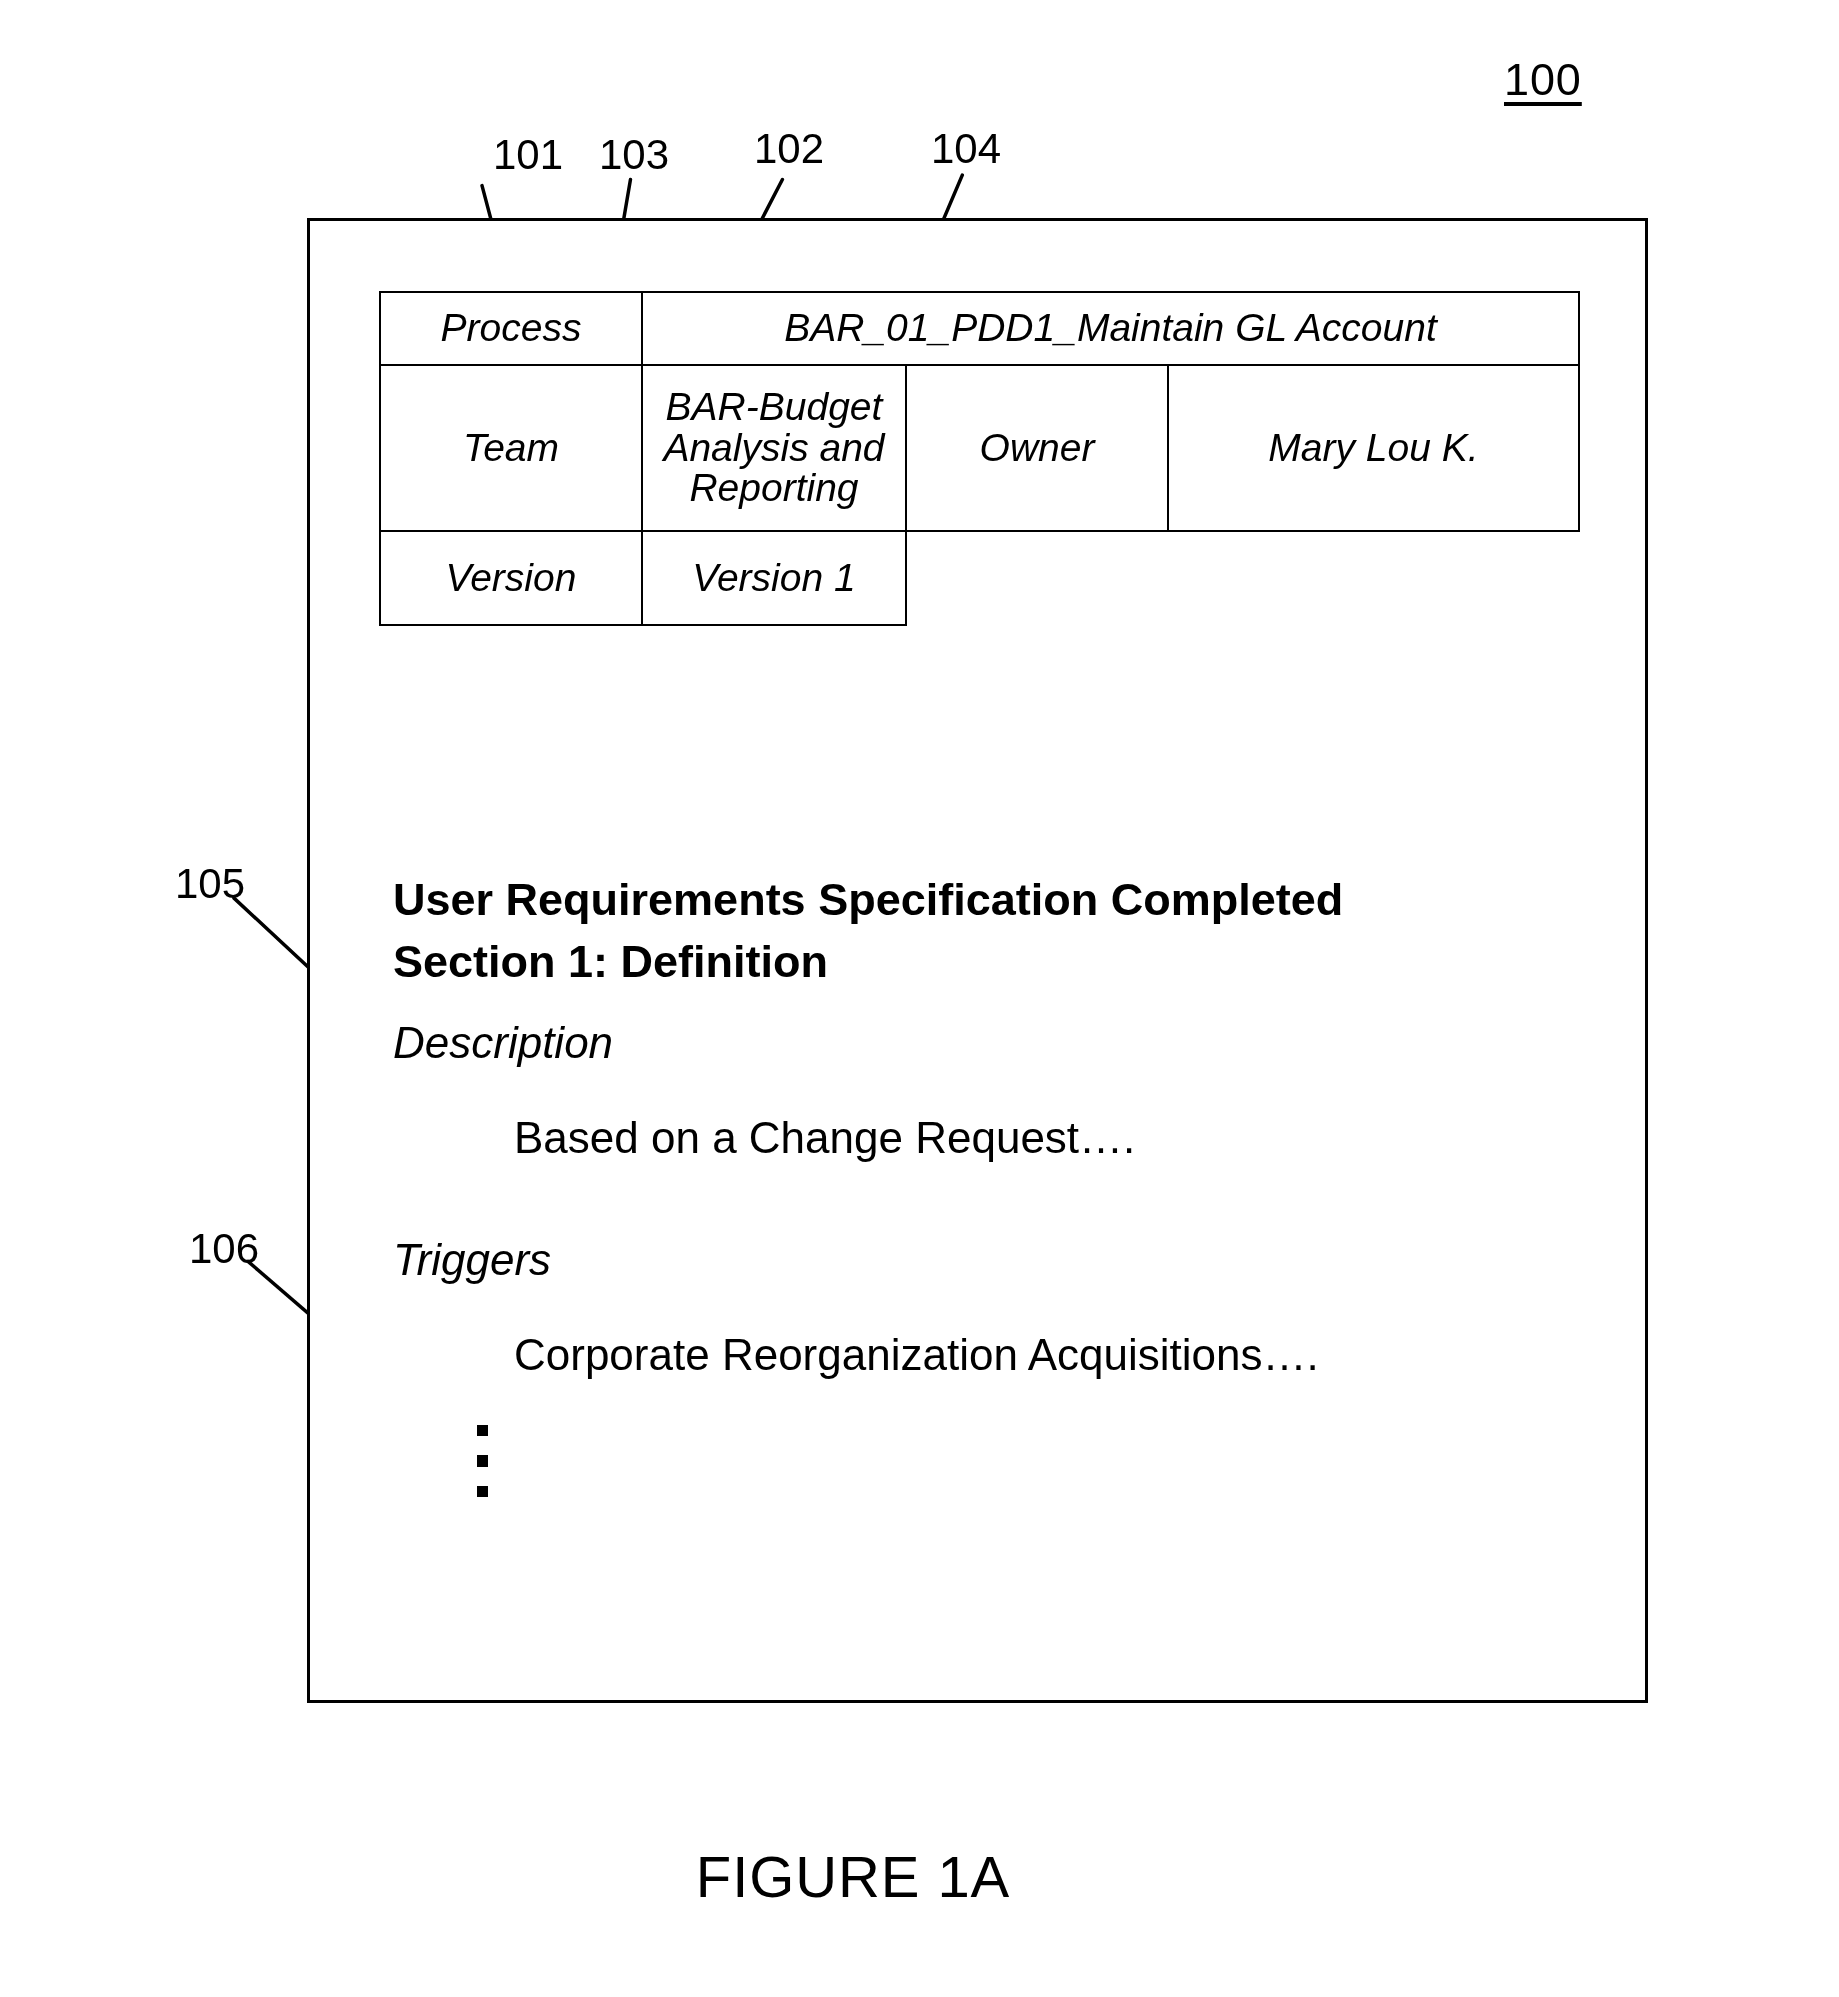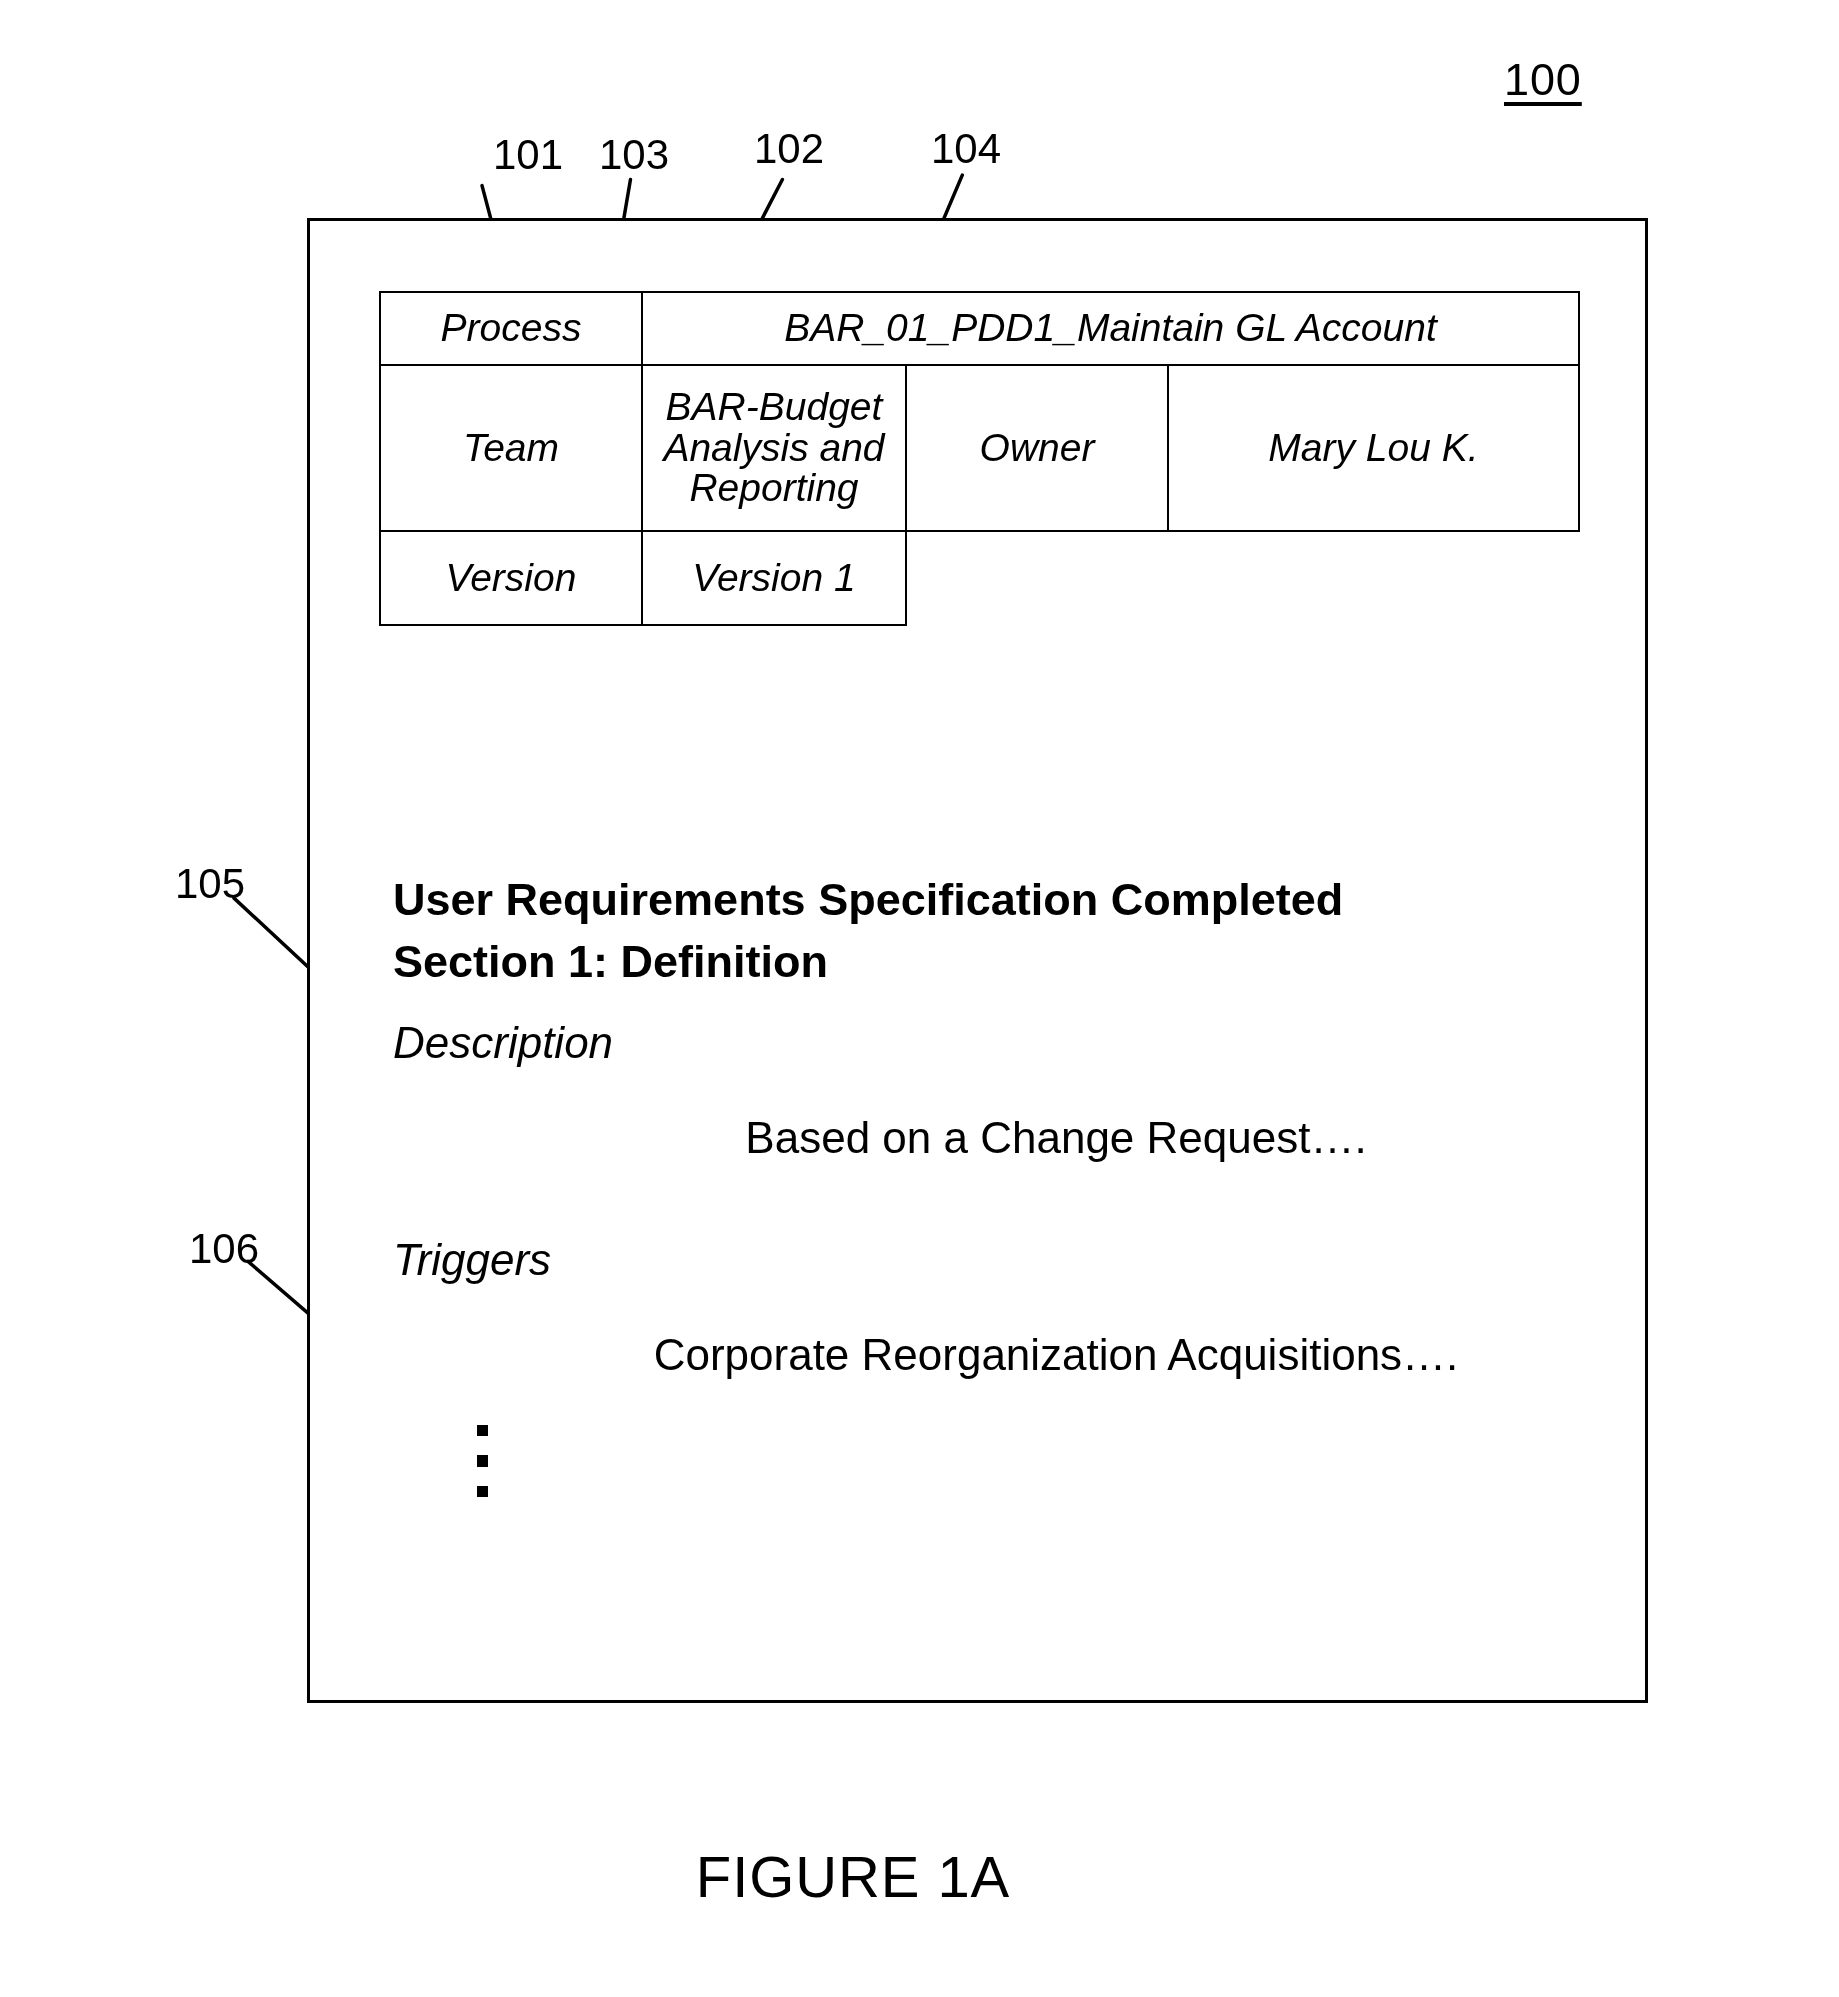--- a/index.html
+++ b/index.html
@@ -121,21 +121,20 @@
     font-size: 44px;
     font-style: italic;
     margin-top: 30px;
     white-space: nowrap;
   }
   .field-value {
     font-size: 44px;
     margin-top: 45px;
     margin-left: 121px;
     white-space: nowrap;
-    text-align: center;
   }
   .spacer-lg { height: 42px; }
 
   .vdots {
     margin-top: 45px;
     margin-left: 84px;
     width: 11.4px;
   }
   .vdots i {
     display: block;

